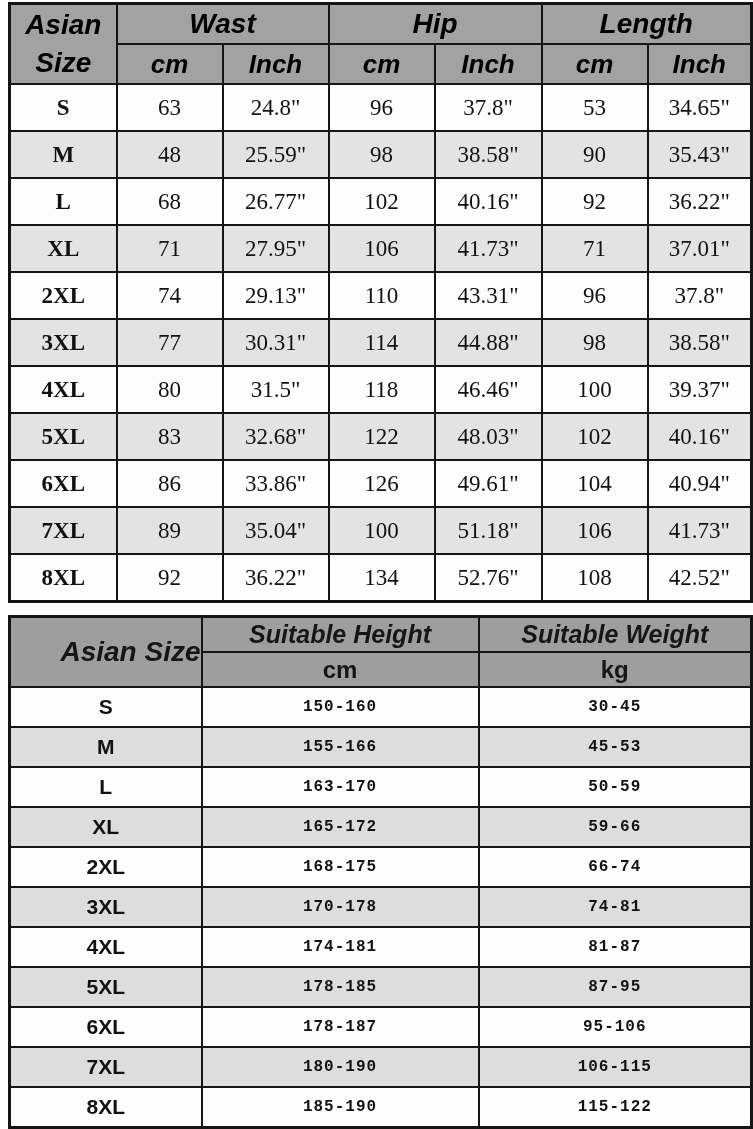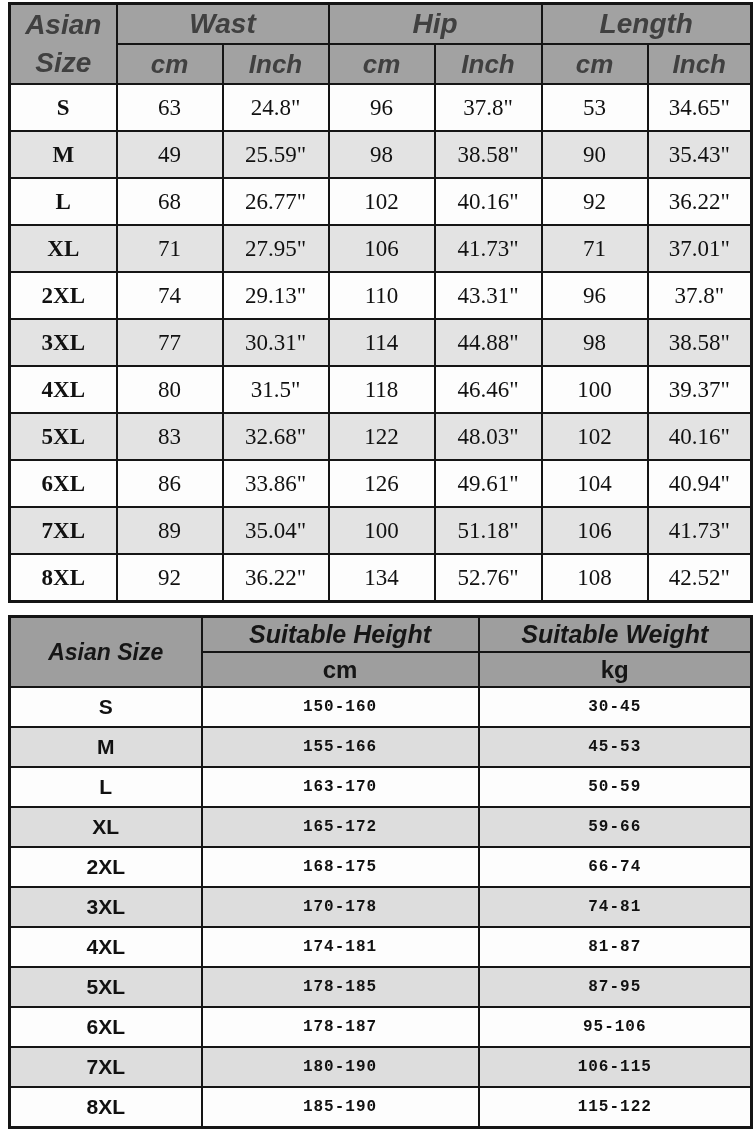--- a/index.html
+++ b/index.html
@@ -27,21 +27,21 @@
     padding: 0;
     overflow: hidden;
     white-space: nowrap;
   }
   
   .t1 thead th {
     background: #a2a2a2;
     font-family: "Liberation Sans", sans-serif;
     font-style: italic;
     font-weight: bold;
-    color: #404040;
+    color: #000000;
     height: 38px;
     font-size: 28px;
   }
   .t1 thead tr.unit-row th { font-size: 26px; }
   .t1 th.corner { font-size: 28px; line-height: 1.35; }
   .t1 td {
     font-family: "Liberation Serif", serif;
     font-size: 23px;
     color: #111111;
     height: 45px;
@@ -58,21 +58,21 @@
   .t2 thead th {
     background: #9e9e9e;
     font-family: "Liberation Sans", sans-serif;
     font-style: italic;
     font-weight: bold;
     color: #161616;
     height: 33px;
     font-size: 25px;
   }
   .t2 thead tr.unit-row th { font-style: normal; font-size: 24px; }
-  .t2 th.corner { font-size: 23px; }
+  .t2 th.corner { font-size: 28px; text-align: right; }
   .t2 td {
     font-family: "Liberation Mono", monospace;
     font-weight: bold;
     font-size: 16px;
     color: #111111;
     height: 38px;
     letter-spacing: 1px;
   }
   .t2 td.size-col {
     font-family: "Liberation Sans", sans-serif;
@@ -121,21 +121,21 @@
           <td class="size-col">S</td>
           <td>63</td>
           <td>24.8"</td>
           <td>96</td>
           <td>37.8"</td>
           <td>53</td>
           <td>34.65"</td>
         </tr>
         <tr>
           <td class="size-col">M</td>
-          <td>49</td>
+          <td>48</td>
           <td>25.59"</td>
           <td>98</td>
           <td>38.58"</td>
           <td>90</td>
           <td>35.43"</td>
         </tr>
         <tr>
           <td class="size-col">L</td>
           <td>68</td>
           <td>26.77"</td>

